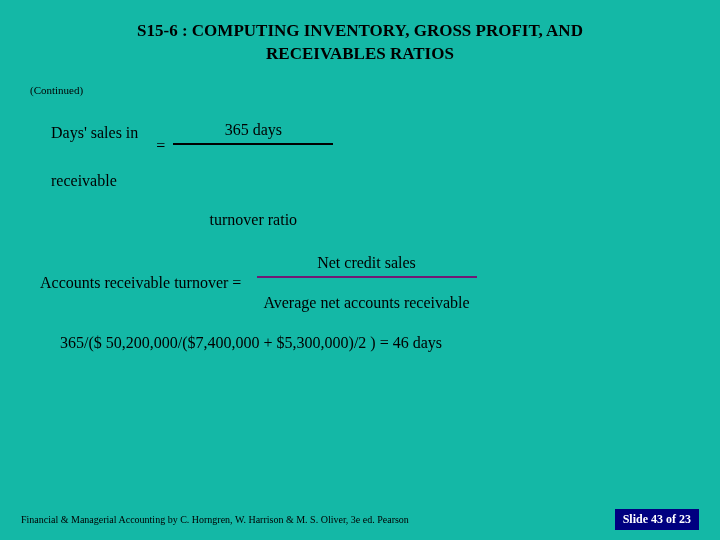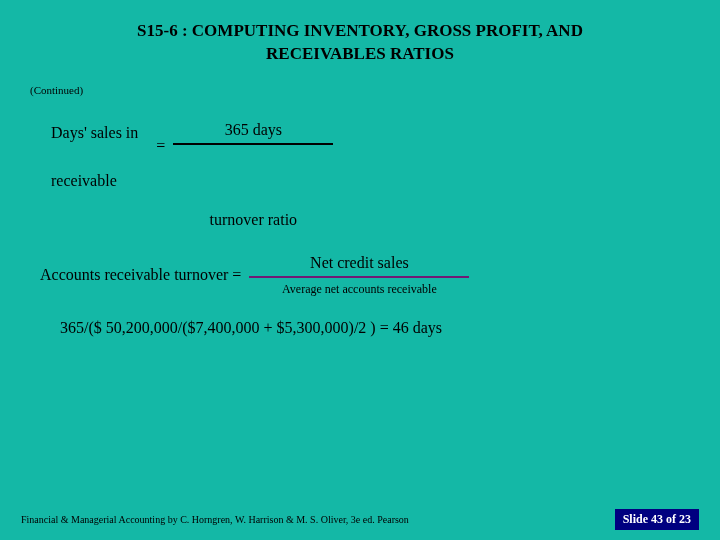--- a/index.html
+++ b/index.html
@@ -118,22 +118,22 @@
 
     .turnover-fraction .numerator {
       font-size: 16px;
       border-bottom: 2px solid #701a75;
       padding: 2px 14px 4px 14px;
       text-align: center;
       min-width: 220px;
     }
 
     .turnover-fraction .denominator {
-      font-size: 12px;
-      padding: 4px 14px 2px 14px;
+      font-size: 16px;
+      padding: 16px 14px 2px 14px;
       text-align: center;
       min-width: 220px;
     }
 
     .result-line {
       font-size: 16px;
       margin-bottom: 37px;
       margin-left: 30px;
     }
 

